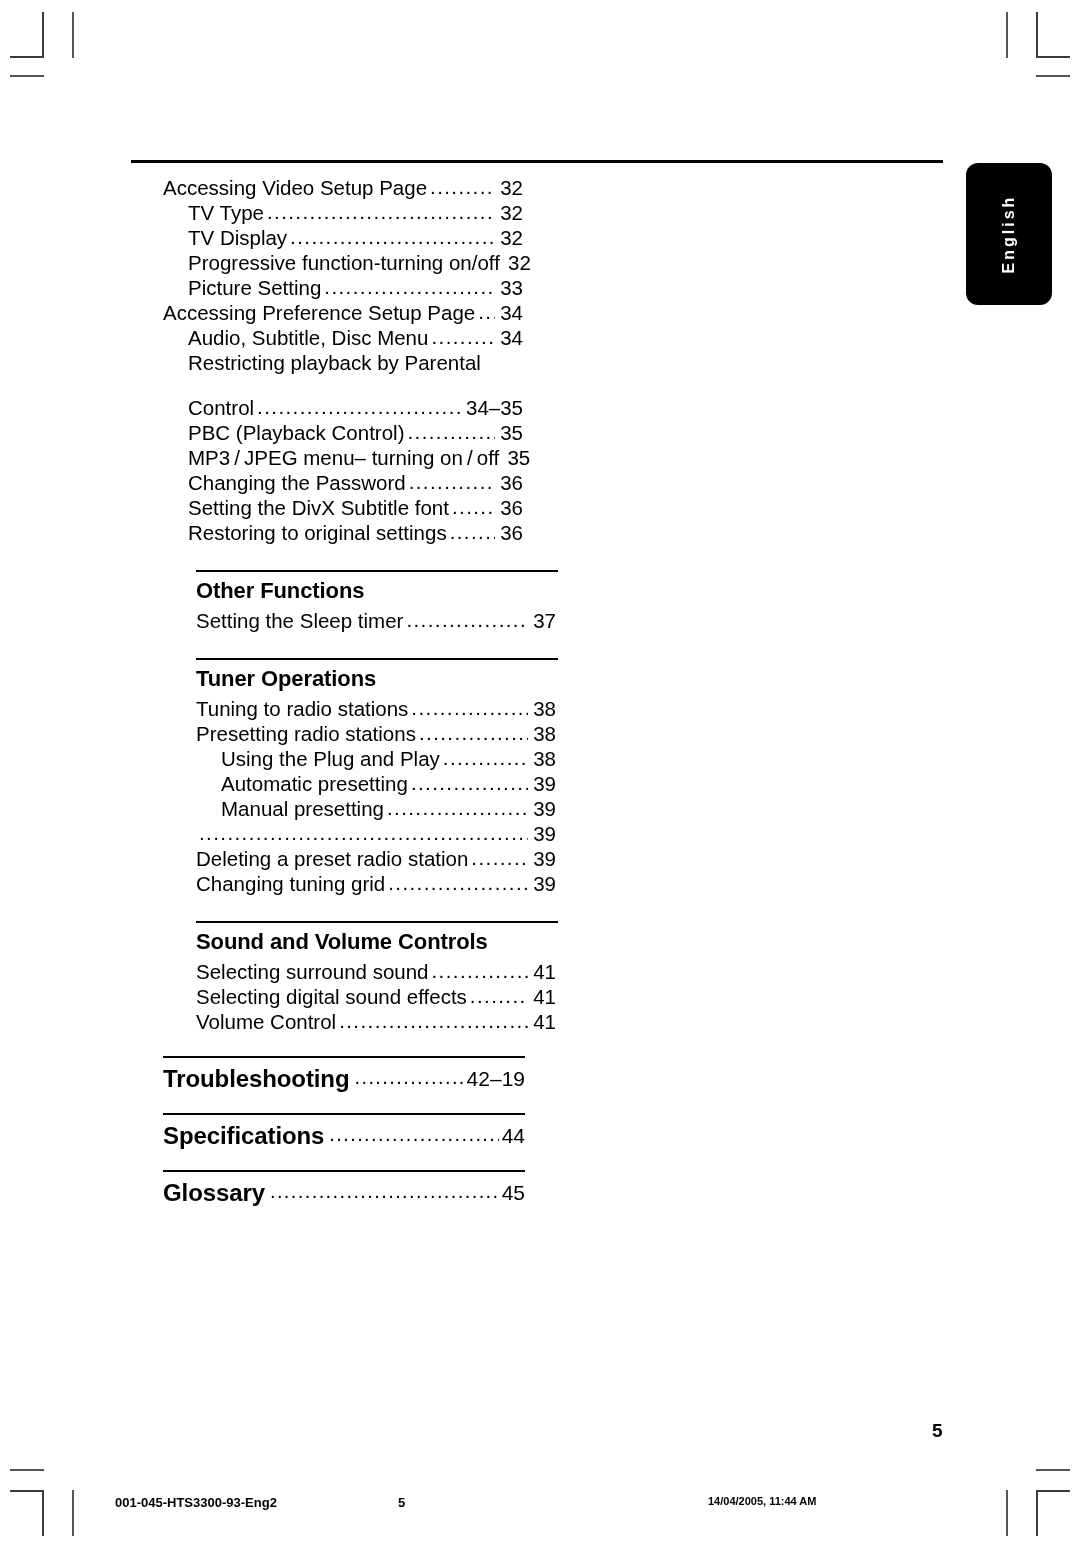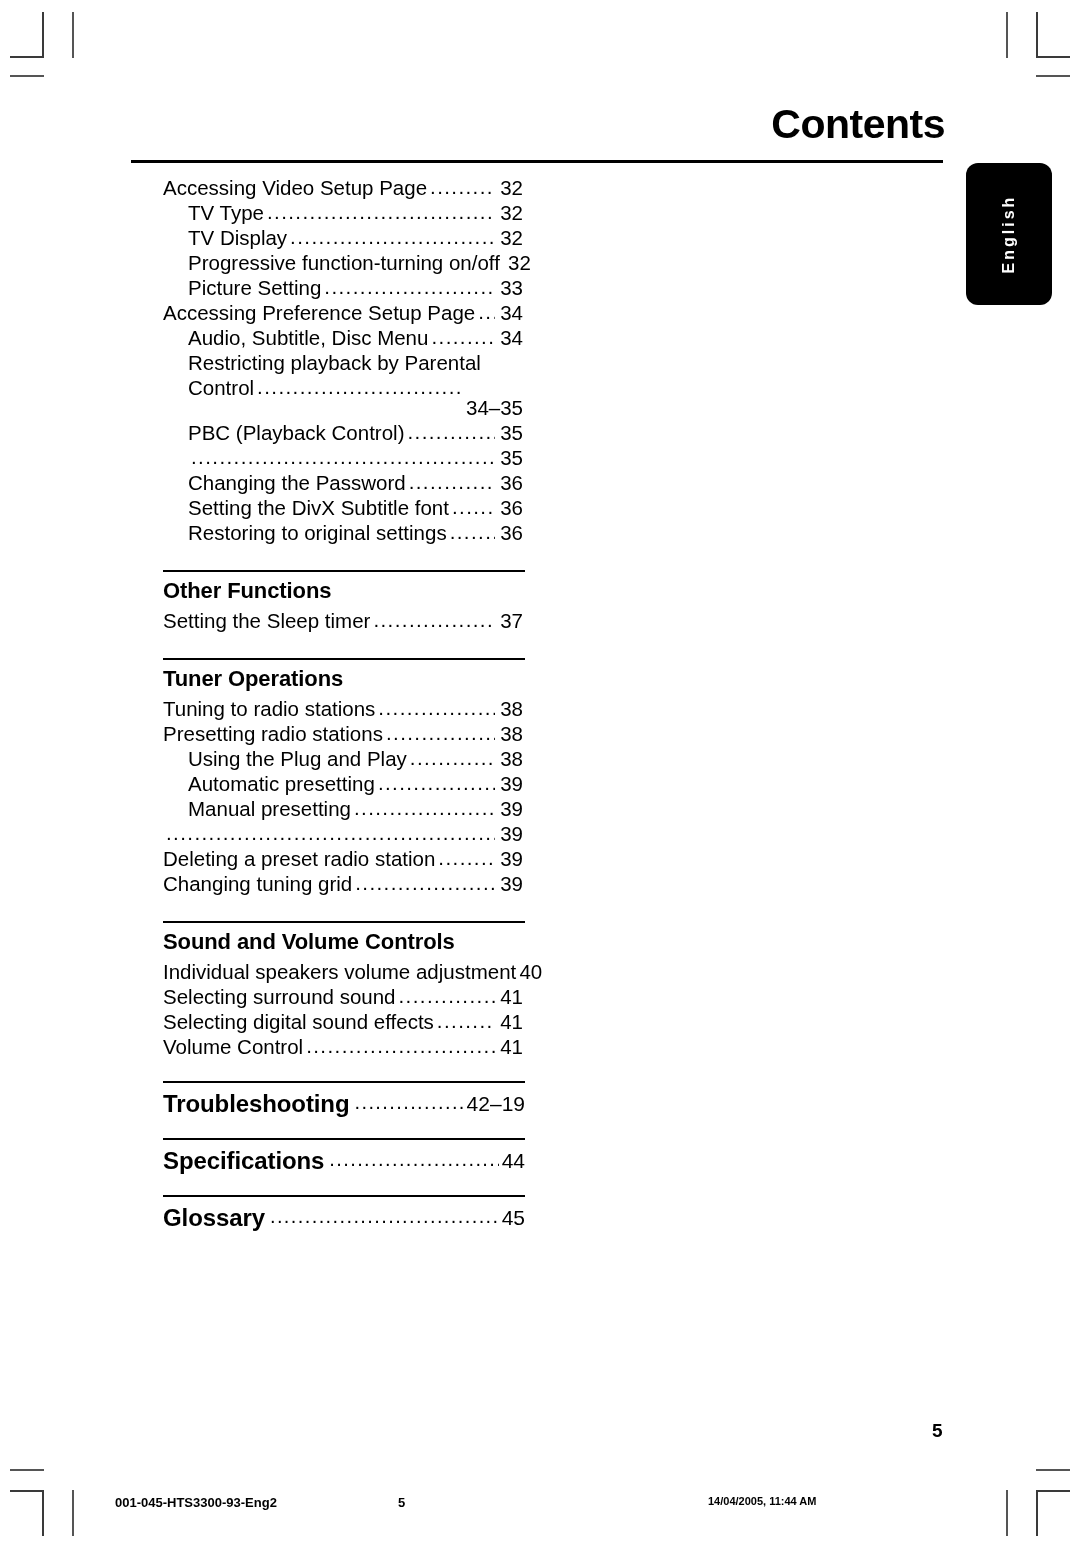--- a/index.html
+++ b/index.html
@@ -74,21 +74,21 @@
   
   .toc {
     position: absolute;
     left: 163px;
     top: 175px;
     width: 360px;
   }
 
   .entry {
     display: flex;
-    align-items: flex-start;
+    align-items: flex-end;
     font-size: 20.5px;
     line-height: 25px;
     width: 360px;
   }
   .entry .label {
     white-space: nowrap;
   }
   .entry .leader {
     flex: 1 1 auto;
     overflow: hidden;
@@ -108,20 +108,21 @@
   .entry.wide .pageno { min-width: 52px; margin-top: 20px; }
 
   .entry.indent { padding-left: 25px; width: 335px; }
   .entry.noleader .label { flex: 1 1 auto; }
 
   .entry.wrapline { display: block; }
 
   
   .section {
     margin-top: 25px;
+    margin-left: 33px;
   }
   .section-rule {
     width: 362px;
     height: 2px;
     background: #000000;
     margin-bottom: 4px;
   }
   .section-title {
     font-size: 22px;
     font-weight: bold;
@@ -215,21 +216,20 @@
   <div class="crop h thin" style="left:10px; top:1469px; width:34px;"></div>
   <div class="crop h" style="left:10px; top:1490px; width:34px;"></div>
   <div class="crop v" style="left:42px; top:1490px; height:46px;"></div>
   <div class="crop v thin" style="left:72px; top:1490px; height:46px;"></div>
 
   <div class="crop h thin" style="left:1036px; top:1469px; width:34px;"></div>
   <div class="crop v thin" style="left:1006px; top:1490px; height:46px;"></div>
   <div class="crop h" style="left:1036px; top:1490px; width:34px;"></div>
   <div class="crop v" style="left:1036px; top:1490px; height:46px;"></div>
 
-  <div class="page-title">Contents</div>
   <div class="header-rule"></div>
 
   <div class="lang-tab">
     <span class="lang-tab-label">English</span>
   </div>
 
   <div class="toc">
 
     <div>
       <div class="entry">
@@ -275,20 +275,21 @@
         <span class="label">Control</span>
         <span class="leader">......................................................................................................</span>
         <span class="pageno">34–35</span>
       </div>
       <div class="entry indent">
         <span class="label">PBC (Playback Control)</span>
         <span class="leader">......................................................................................................</span>
         <span class="pageno">35</span>
       </div>
       <div class="entry indent">
+        <span class="label">MP3 / JPEG menu– turning on / off</span>
         <span class="leader">......................................................................................................</span>
         <span class="pageno">35</span>
       </div>
       <div class="entry indent">
         <span class="label">Changing the Password</span>
         <span class="leader">......................................................................................................</span>
         <span class="pageno">36</span>
       </div>
       <div class="entry indent">
         <span class="label">Setting the DivX Subtitle font</span>
@@ -357,25 +358,20 @@
           <span class="leader">......................................................................................................</span>
           <span class="pageno">39</span>
         </div>
       </div>
     </div>
 
     <div class="section">
       <div class="section-rule"></div>
       <div class="section-title">Sound and Volume Controls</div>
       <div class="section-entries">
-        <div class="entry noleader">
-          <span class="label">Individual speakers volume adjustment</span>
-
-          <span class="pageno">40</span>
-        </div>
         <div class="entry">
           <span class="label">Selecting surround sound</span>
           <span class="leader">......................................................................................................</span>
           <span class="pageno">41</span>
         </div>
         <div class="entry">
           <span class="label">Selecting digital sound effects</span>
           <span class="leader">......................................................................................................</span>
           <span class="pageno">41</span>
         </div>

